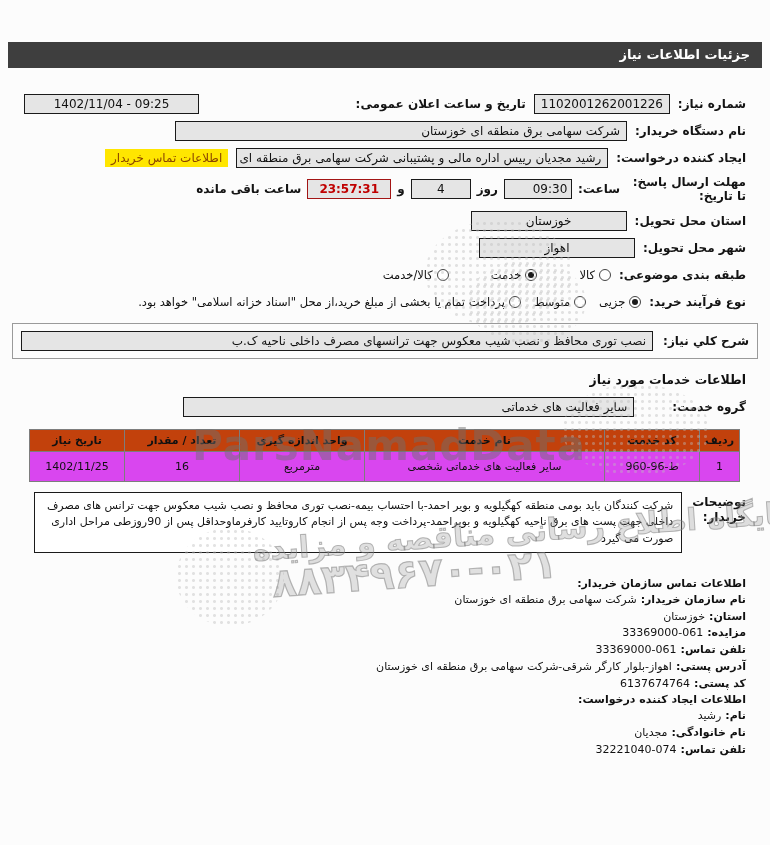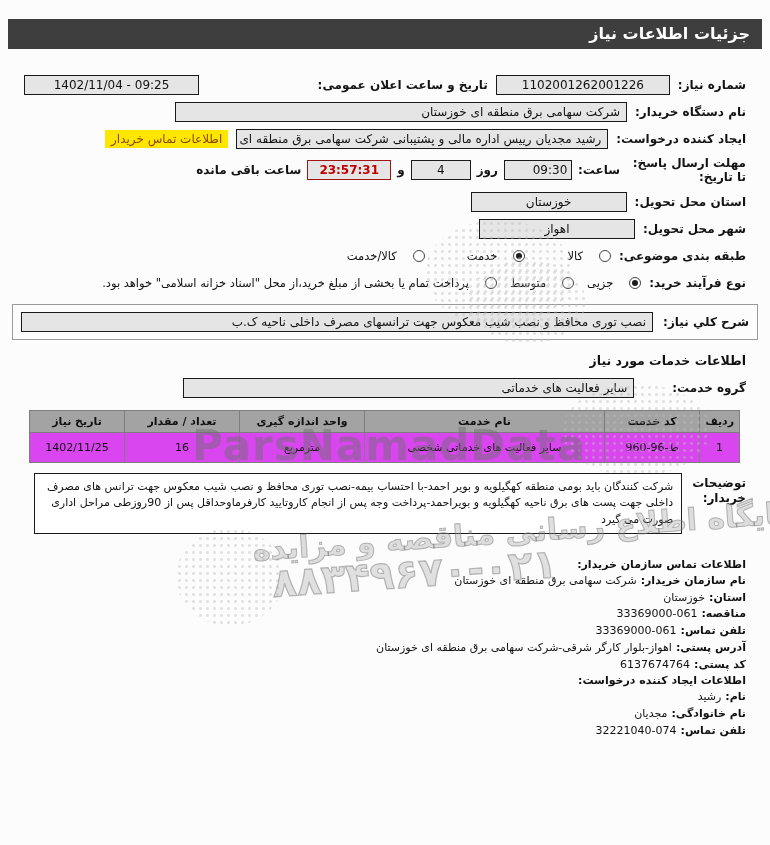--- a/index.html
+++ b/index.html
@@ -6,55 +6,55 @@
   html,body{width:770px;height:845px;}
   body{
     background:#fcfcfc;
     font-family:"DejaVu Sans",sans-serif;
     direction:rtl;
     position:relative;
     overflow:hidden;
     color:#111;
   }
   .titlebar{
-    margin:19px 8px 26px;
+    margin:42px 8px 26px;
     background:#3e3e3e;
     color:#fff;
     font-weight:bold;
-    font-size:16px;
+    font-size:13px;
     padding:5px 12px 6px;
   }
   .form{padding:0 16px;}
   .form-row{
     display:flex;align-items:center;gap:8px;
     margin:0 8px 7px;font-size:12px;min-height:20px;flex-wrap:nowrap;
   }
   .form-row.tight{gap:6px;}
   .lbl{font-weight:bold;white-space:nowrap;color:#141414;}
   .lbl.wrap120{white-space:normal;width:120px;line-height:1.2;}
   .box{
     border:1px solid #1a1a1a;background:#e5e5e5;height:20px;
     display:flex;align-items:center;padding:0 6px;font-size:12px;
     overflow:hidden;white-space:nowrap;flex:0 0 auto;
   }
   .box.center{justify-content:center;}
   .box.grow{flex:1 1 auto;}
   .box.clip{display:block;line-height:18px;}
-  .w172{width:174px;} .w175{width:175px;} .w452{width:452px;} .w372{width:372px;}
+  .w172{width:136px;} .w175{width:175px;} .w452{width:452px;} .w372{width:372px;}
   .w148{width:148px;} .w68{width:68px;padding-left:30px;} .w60{width:60px;} .w84{width:84px;} .w156{width:156px;} .w525{width:451px;}
   .push{margin-right:auto;}
   .countdown{color:#c00000;font-weight:bold;border-color:#a31515;}
   .contact-link{
     background:#ffe600;color:#8a4500;font-size:12px;
     padding:2px 6px;white-space:nowrap;cursor:pointer;text-decoration:none;
   }
   .radio-group{display:flex;align-items:center;}
   .radio-group.g40{gap:42px;}
   .radio-group.g12{gap:13px;}
-  .radio-item{display:flex;align-items:center;gap:16px;cursor:pointer;}
+  .radio-item{display:flex;align-items:center;gap:4px;cursor:pointer;}
   .radio{
     width:12px;height:12px;border:1px solid #444;border-radius:50%;
     background:#fff;position:relative;flex:0 0 auto;display:inline-block;
   }
   .radio.checked::after{
     content:"";position:absolute;top:2px;left:2px;right:2px;bottom:2px;
     background:#1c1c1c;border-radius:50%;
   }
   .opt{white-space:nowrap;font-size:11.5px;}
   .desc-wrap{
@@ -62,21 +62,21 @@
     display:flex;align-items:center;gap:10px;font-size:12px;background:transparent;
   }
   .section-heading{
     margin:13px 24px 10px;font-weight:bold;font-size:12.5px;
   }
   .group-row{display:flex;align-items:center;margin:0 24px 12px;font-size:12px;gap:38px;}
   table.items{
     border-collapse:collapse;margin:3px 30px 0;table-layout:fixed;width:710px;font-size:11px;
   }
   table.items th{
-    background:#a3a3a3;border:1px solid #7d7d7d;font-weight:bold;padding:4px 2px;text-align:center;
+    background:#c2410c;border:1px solid #7d7d7d;font-weight:bold;padding:4px 2px;text-align:center;
   }
   table.items td{
     background:#d946ef;border:1px solid #7d7d7d;text-align:center;padding:8px 2px;
   }
   .c0{width:40px;} .c1{width:95px;} .c2{width:240px;} .c3{width:125px;} .c4{width:115px;} .c5{width:95px;}
   .notes-row{display:flex;align-items:flex-start;gap:10px;margin:10px 24px 0 34px;}
   .notes-label{font-weight:bold;width:76px;font-size:12px;line-height:1.3;padding-top:3px;white-space:normal;}
   .notes-box{
     border:1px solid #1a1a1a;background:#fff;flex:1 1 auto;
     font-size:11px;line-height:1.5;padding:5px 8px;min-height:52px;text-align:right;
@@ -247,21 +247,21 @@
 <div class="contact">
   <div class="head">اطلاعات تماس سازمان خریدار:</div>
 
   <div class="line">
     <span class="lab">نام سازمان خریدار:</span><span class="val">شرکت سهامی برق منطقه ای خوزستان</span>
   </div>
   <div class="line">
     <span class="lab">استان:</span><span class="val">خوزستان</span>
   </div>
   <div class="line">
-    <span class="lab">مناقصه:</span><span class="val">061-33369000</span>
+    <span class="lab">مزایده:</span><span class="val">061-33369000</span>
   </div>
   <div class="line">
     <span class="lab">تلفن تماس:</span><span class="val">061-33369000</span>
   </div>
   <div class="line">
     <span class="lab">آدرس پستی:</span><span class="val">اهواز-بلوار کارگر شرقی-شرکت سهامی برق منطقه ای خوزستان</span>
   </div>
   <div class="line">
     <span class="lab">کد پستی:</span><span class="val">6137674764</span>
   </div>

